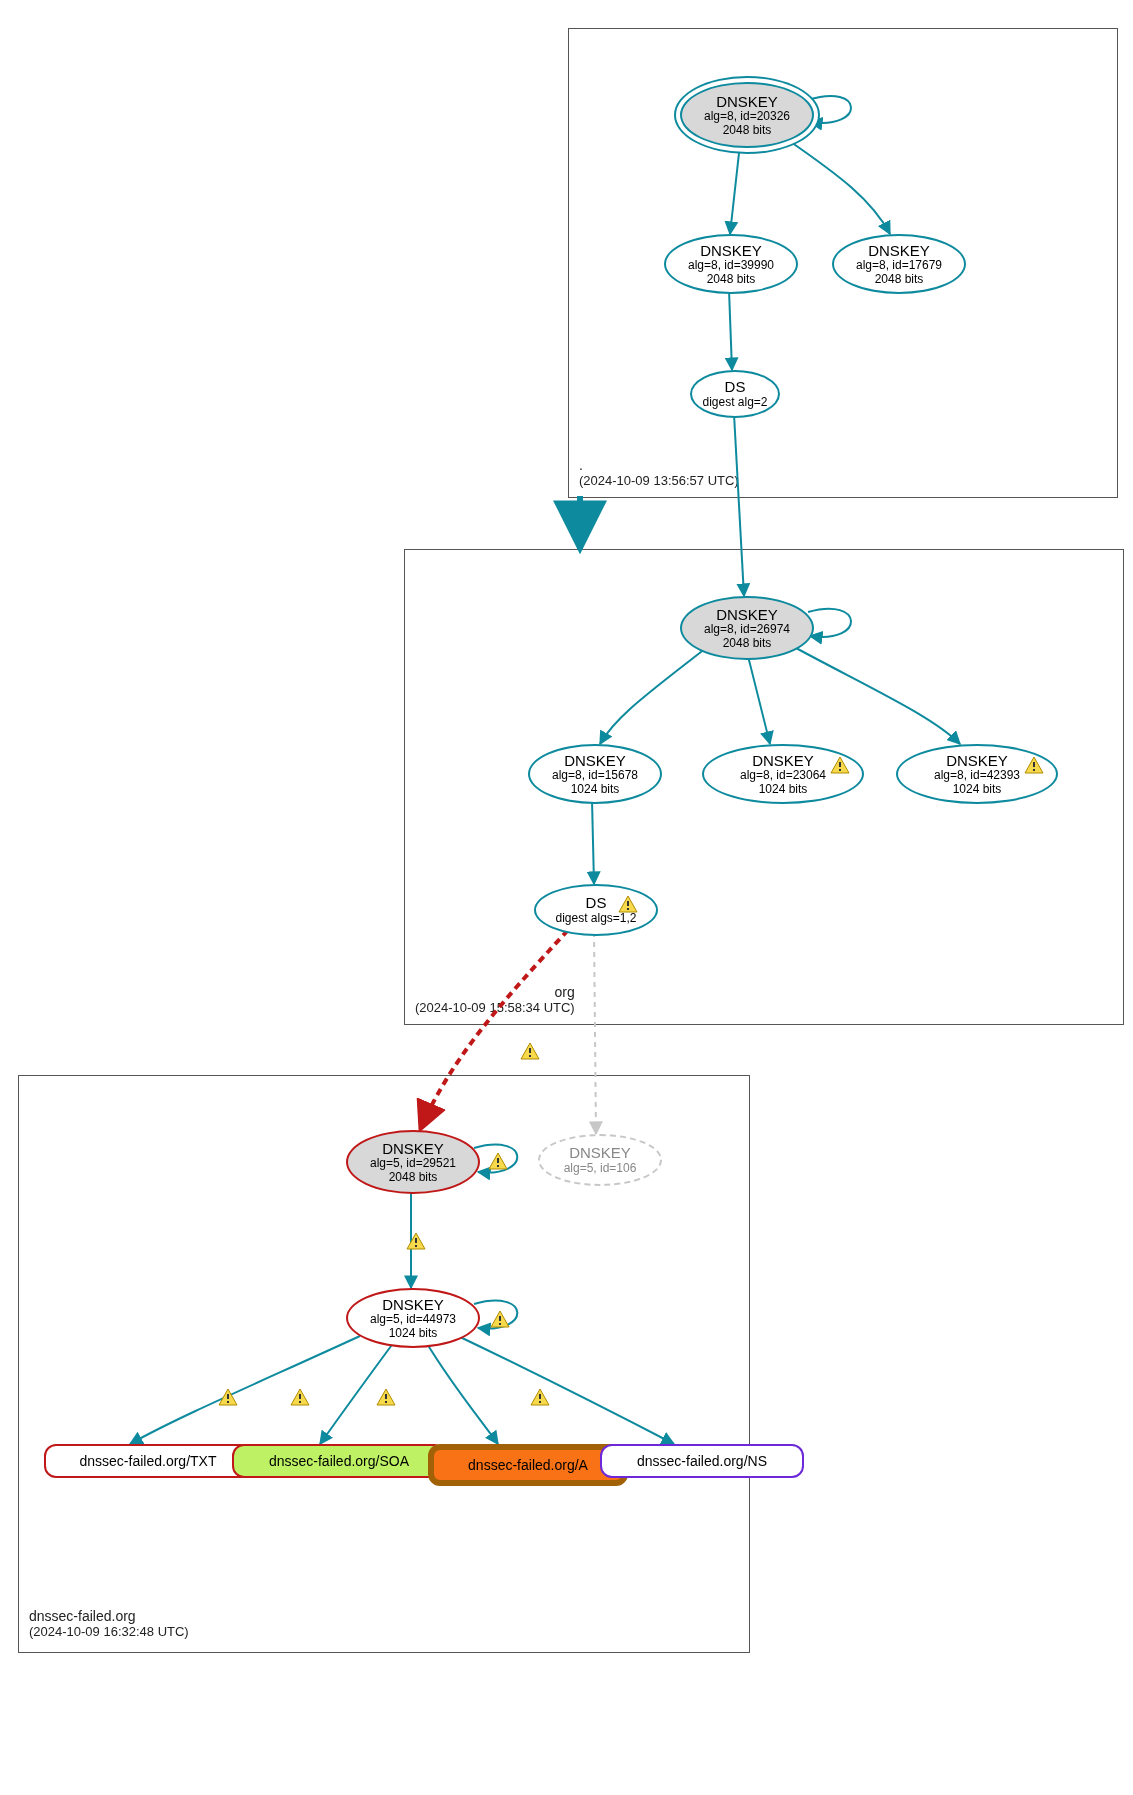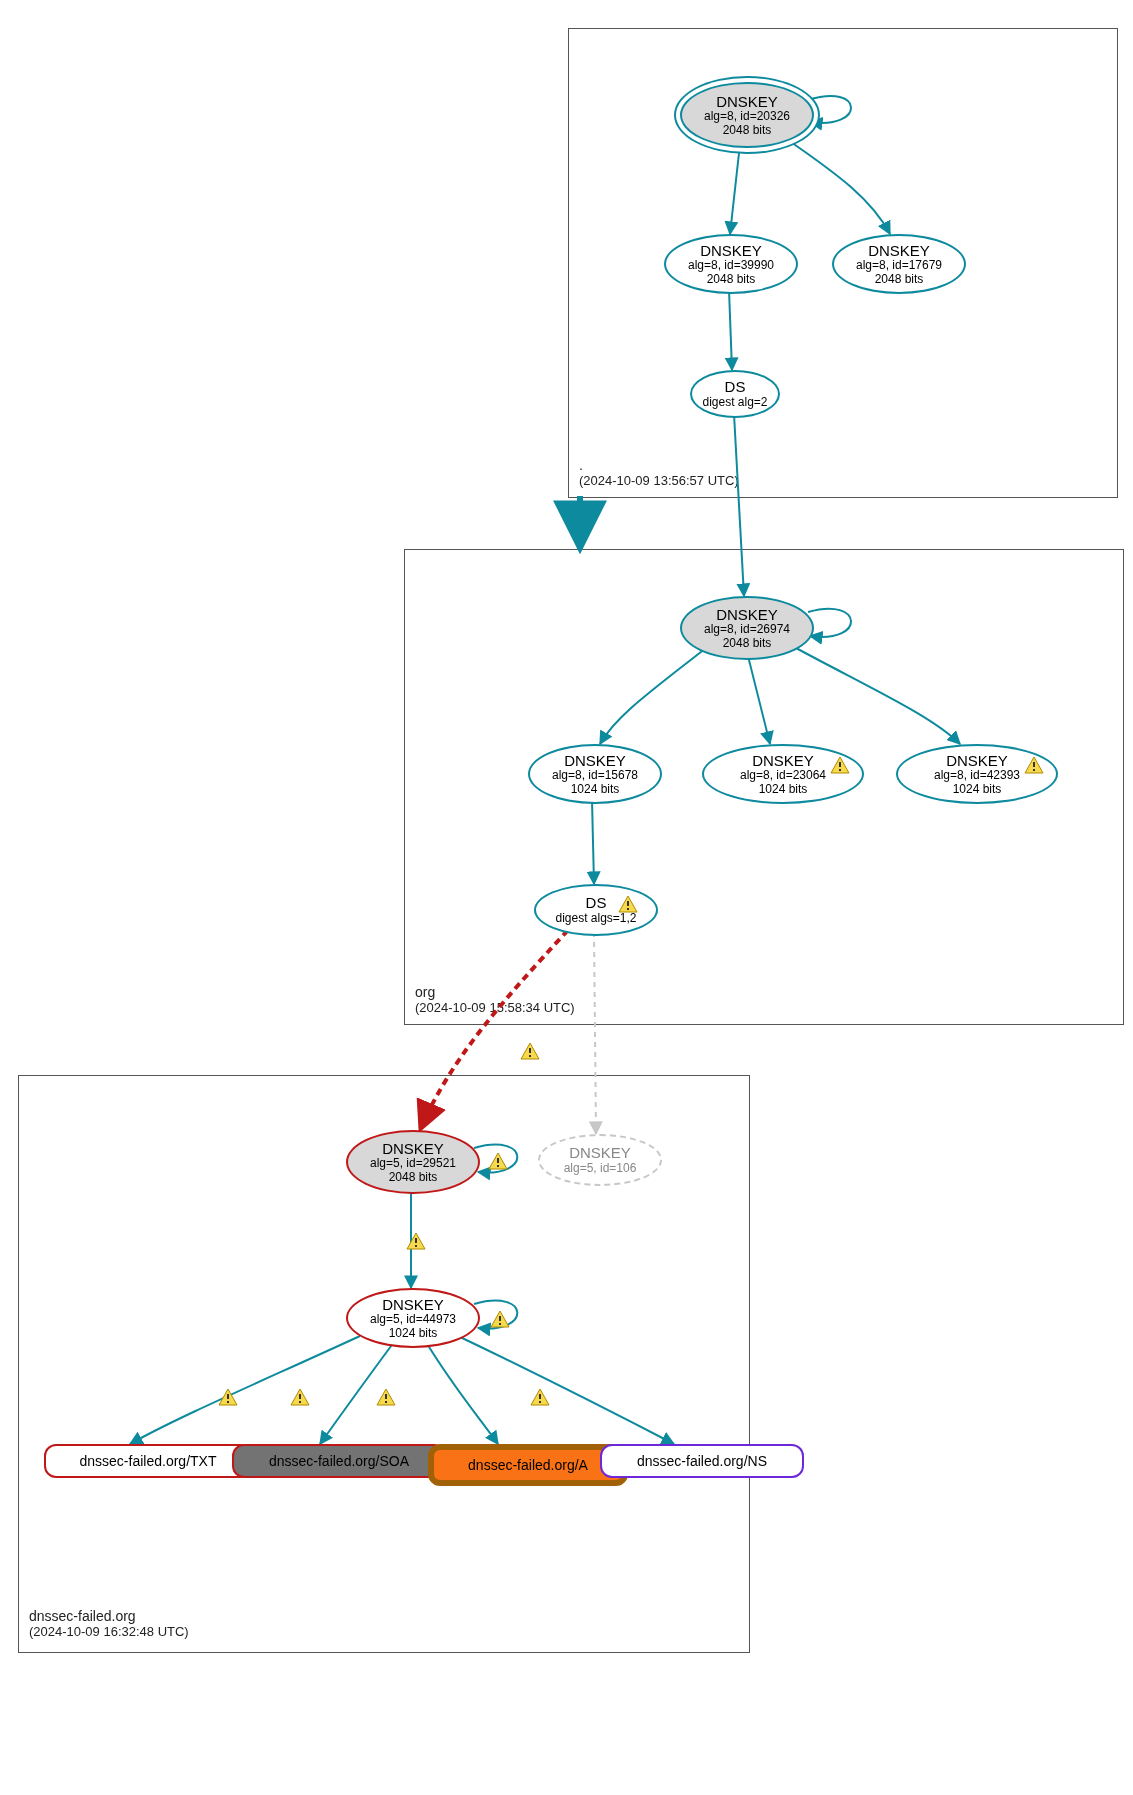--- a/index.html
+++ b/index.html
@@ -61,21 +61,21 @@
 <body>
 
 <div class="zone-box" style="left:568px; top:28px; width:548px; height:468px;">
   <div class="zone-label" style="left:10px; bottom:8px;">
     <div>.</div>
     <div class="zone-ts">(2024-10-09 13:56:57 UTC)</div>
   </div>
 </div>
 
 <div class="zone-box" style="left:404px; top:549px; width:718px; height:474px;">
-  <div class="zone-label" style="left:10px; bottom:8px;">
+  <div class="zone-label" style="left:10px; bottom:8px;text-align:right;">
     <div>org</div>
     <div class="zone-ts">(2024-10-09 15:58:34 UTC)</div>
   </div>
 </div>
 
 <div class="zone-box" style="left:18px; top:1075px; width:730px; height:576px;">
   <div class="zone-label" style="left:10px; bottom:12px;">
     <div>dnssec-failed.org</div>
     <div class="zone-ts">(2024-10-09 16:32:48 UTC)</div>
   </div>
@@ -203,21 +203,21 @@
 
 <div class="node ellipse" style="left:346px; top:1288px; width:130px; height:56px; background:#fff; border:2px solid #c01818;">
   <div class="title">DNSKEY</div>
   <div class="sub">alg=5, id=44973</div>
   <div class="sub">1024 bits</div>
 </div>
 
 <div class="node rrset" style="left:44px; top:1444px; width:166px; height:30px; background:#fff; border:2px solid #c01818;">
   <span>dnssec-failed.org/TXT</span>
 </div>
-<div class="node rrset" style="left:232px; top:1444px; width:172px; height:30px; background:#737373; border:2px solid #c01818;">
+<div class="node rrset" style="left:232px; top:1444px; width:172px; height:30px; background:#bef264; border:2px solid #c01818;">
   <span>dnssec-failed.org/SOA</span>
 </div>
 <div class="node rrset" style="left:428px; top:1444px; width:150px; height:30px; background:#f97316; border:6px solid #a16207;">
   <span>dnssec-failed.org/A</span>
 </div>
 <div class="node rrset" style="left:600px; top:1444px; width:162px; height:30px; background:#fff; border:2px solid #6d28d9;">
   <span>dnssec-failed.org/NS</span>
 </div>
 
 <div id="warn-container">

